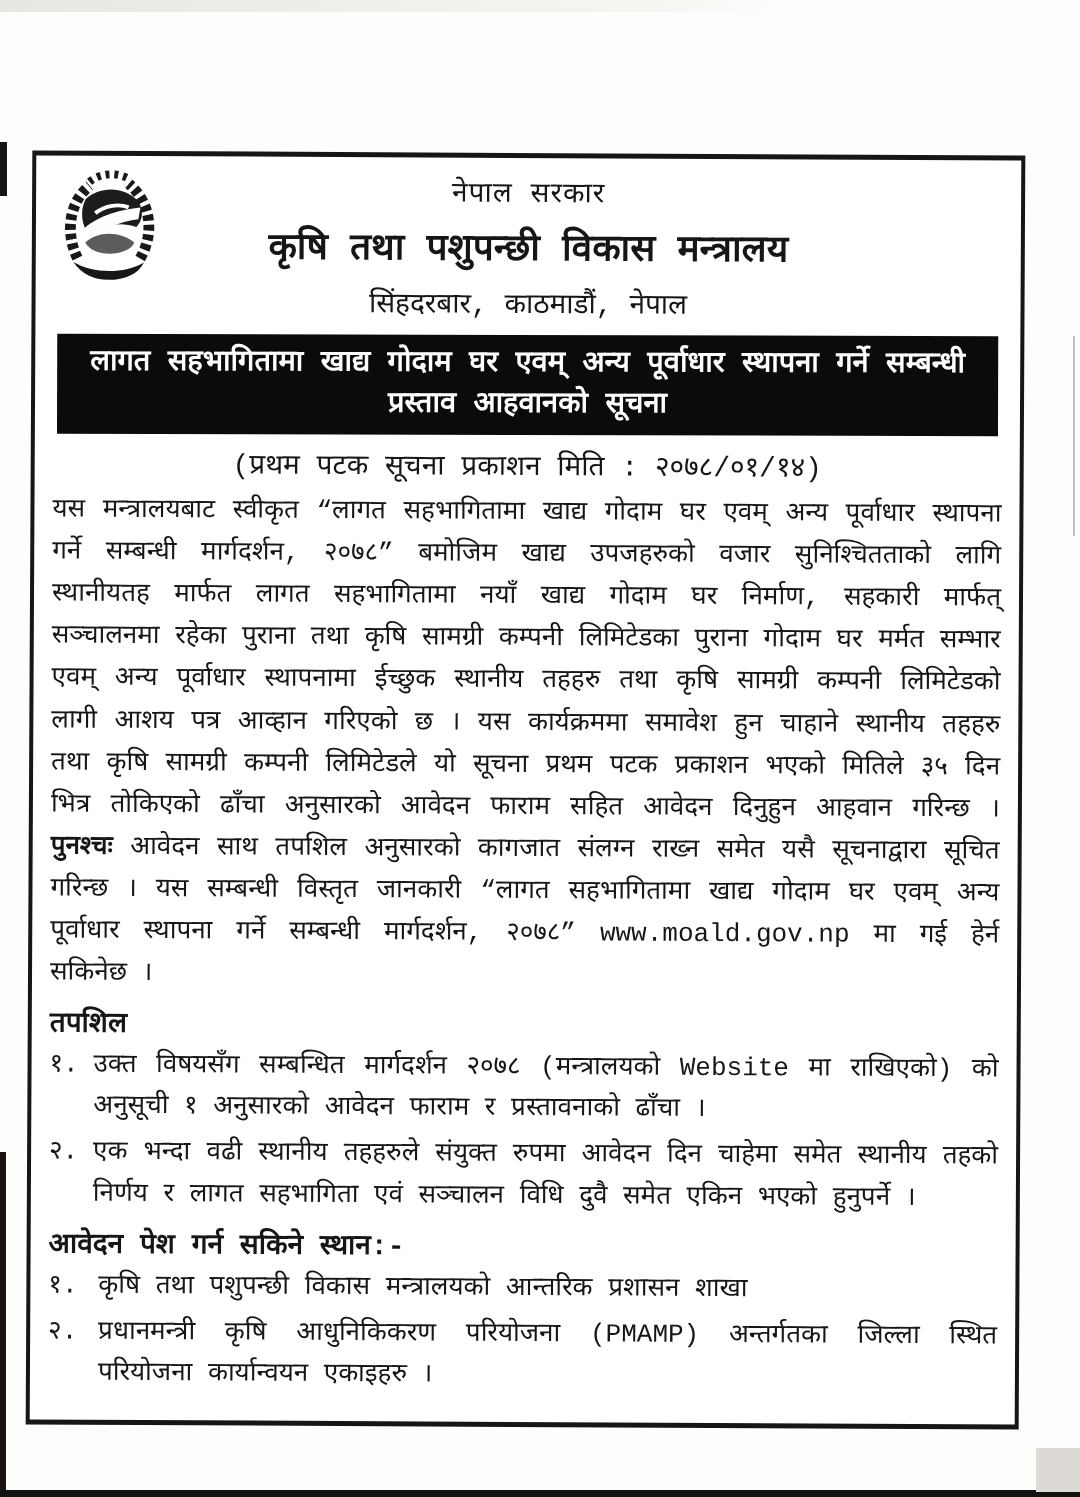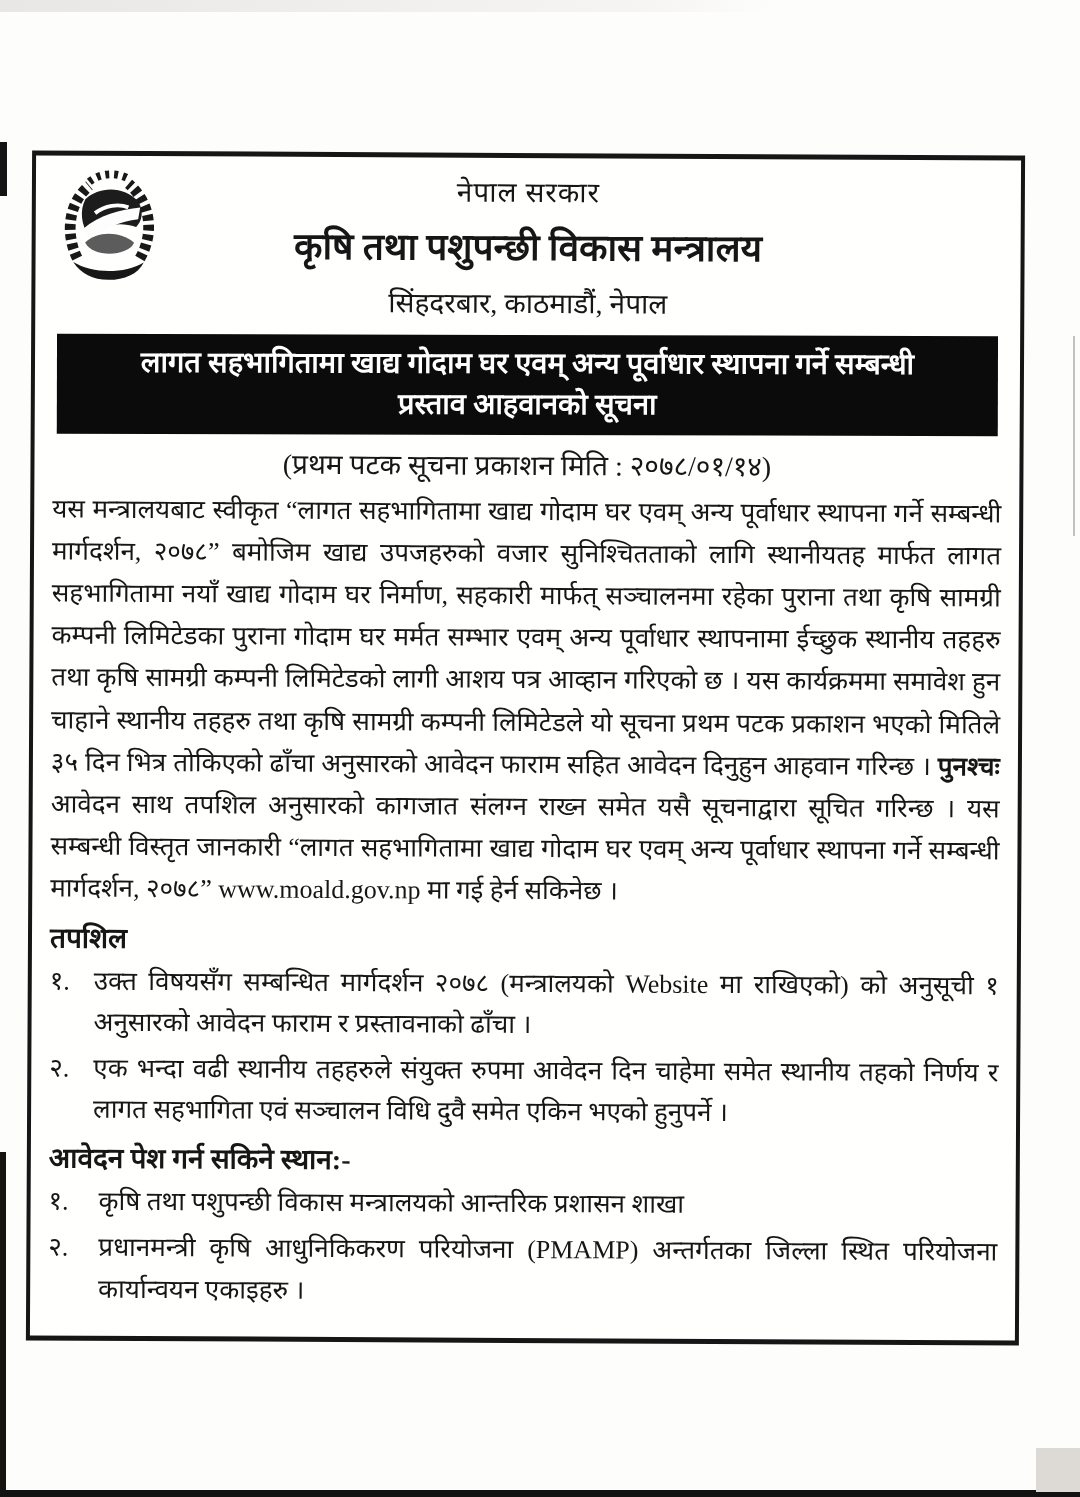--- a/index.html
+++ b/index.html
@@ -10,20 +10,21 @@
     background: #fdfdfb;
     overflow: hidden;
     font-family: "Liberation Serif", "DejaVu Serif", serif;
     color: #161616;
   }
   .page {
     position: relative;
     width: 1080px;
     height: 1497px;
     background: #fdfdfb;
+    font-family: Liberation Mono, monospace;
   }
   
   .artifact-top-strip {
     position: absolute; left: 0; top: 0; width: 770px; height: 12px;
     background: linear-gradient(to right, #e9e7e4, #f6f5f2 85%, transparent);
   }
   .artifact-top-left {
     position: absolute; left: 0; top: 142px; width: 7px; height: 54px;
     background: #141414;
   }

